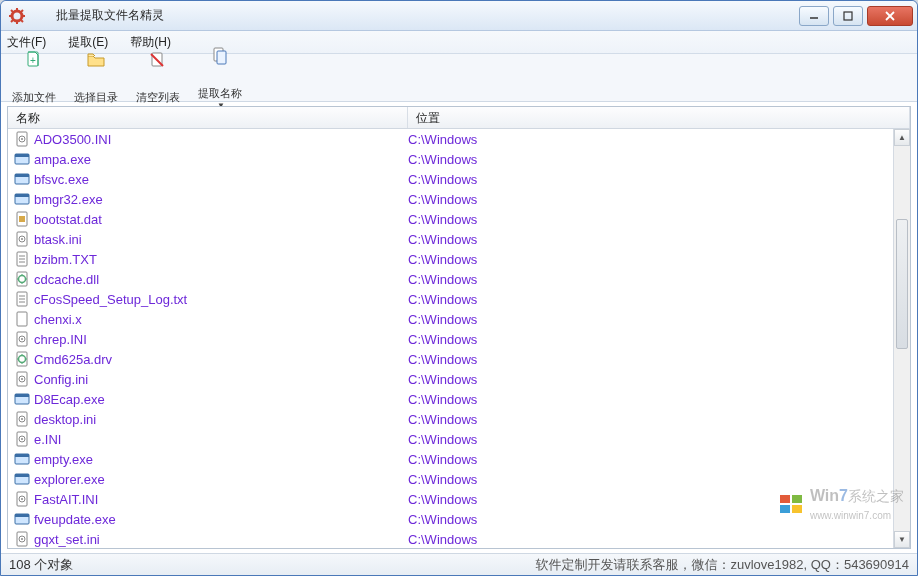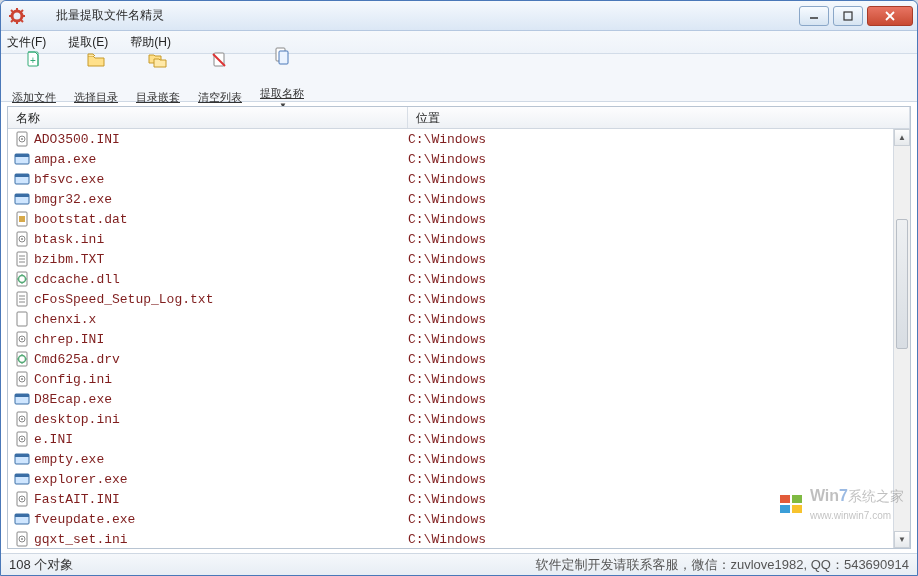--- a/index.html
+++ b/index.html
@@ -64,21 +64,21 @@
     padding: 2px 6px;
     gap: 8px;
   }
   .toolbtn {
     display:flex; flex-direction:column; align-items:center;
     min-width: 52px; padding: 2px 4px;
     border: 1px solid transparent;
     border-radius:3px;
   }
   .toolbtn .ico { width:20px; height:20px; display:flex;align-items:center;justify-content:center;}
-  .toolbtn .lbl { font-size:11px; color:#333; margin-top:20px; white-space:nowrap;text-decoration:underline;}
+  .toolbtn .lbl { font-size:11px; color:#333; margin-top:20px; white-space:nowrap;}
   .toolbtn .caret { font-size:8px; margin-left:2px; color:#444;}
   .toolbtn-row{display:flex;align-items:center;flex-direction:column;}
   .content {
     flex:1;
     margin: 4px 6px;
     border:1px solid #b8c4d2;
     display:flex;flex-direction:column;
     overflow:hidden;
     background:#fff;
     position:relative;
@@ -98,23 +98,23 @@
   .col-name { width: 400px; }
   .col-loc  { flex:1; }
   .listwrap {
     flex:1;
     display:flex;
     overflow:hidden;
   }
   .listview {
     flex:1;
     overflow:hidden;
-    font-family: Liberation Mono, monospace;
+    font-family: Liberation Sans, sans-serif;
     font-size: 13px;
-    color:#7f1d1d;
+    color:#6d28d9;
   }
   .row {
     display:flex;
     height: 20px;
     align-items:center;
     padding-left:6px;
     white-space:nowrap;
   }
   .row .ficon {
     width:16px;height:16px;margin-right:4px;
@@ -231,29 +231,20 @@
         <svg width="20" height="20" viewBox="0 0 20 20">
             <path d="M2 6h5l2 2h9v8H2z" fill="#ffe08a" stroke="#c79a2a"></path>
             <path d="M2 6V4h5l2 2" fill="#ffe9a8" stroke="#c79a2a"></path>
           </svg>
       </span>
       <span class="lbl">选择目录</span>
     </div>
     <div class="toolbtn">
       <span class="ico">
         <svg width="20" height="20" viewBox="0 0 20 20">
-            <path d="M1 5h5l1 1h6v7H1z" fill="#ffe08a" stroke="#c79a2a"></path>
-            <path d="M6 9h5l1 1h6v7H6z" fill="#ffe9a8" stroke="#c79a2a"></path>
-          </svg>
-      </span>
-      <span class="lbl">目录嵌套</span>
-    </div>
-    <div class="toolbtn">
-      <span class="ico">
-        <svg width="20" height="20" viewBox="0 0 20 20">
             <rect x="4" y="3" width="10" height="13" rx="1" fill="#fff" stroke="#888"></rect>
             <line x1="3" y1="4" x2="15" y2="16" stroke="#d33" stroke-width="2"></line>
           </svg>
       </span>
       <span class="lbl">清空列表</span>
     </div>
     <div class="toolbtn">
       <span class="ico">
         <svg width="20" height="20" viewBox="0 0 20 20">
             <rect x="4" y="2" width="9" height="13" rx="1" fill="#fff" stroke="#888"></rect>

